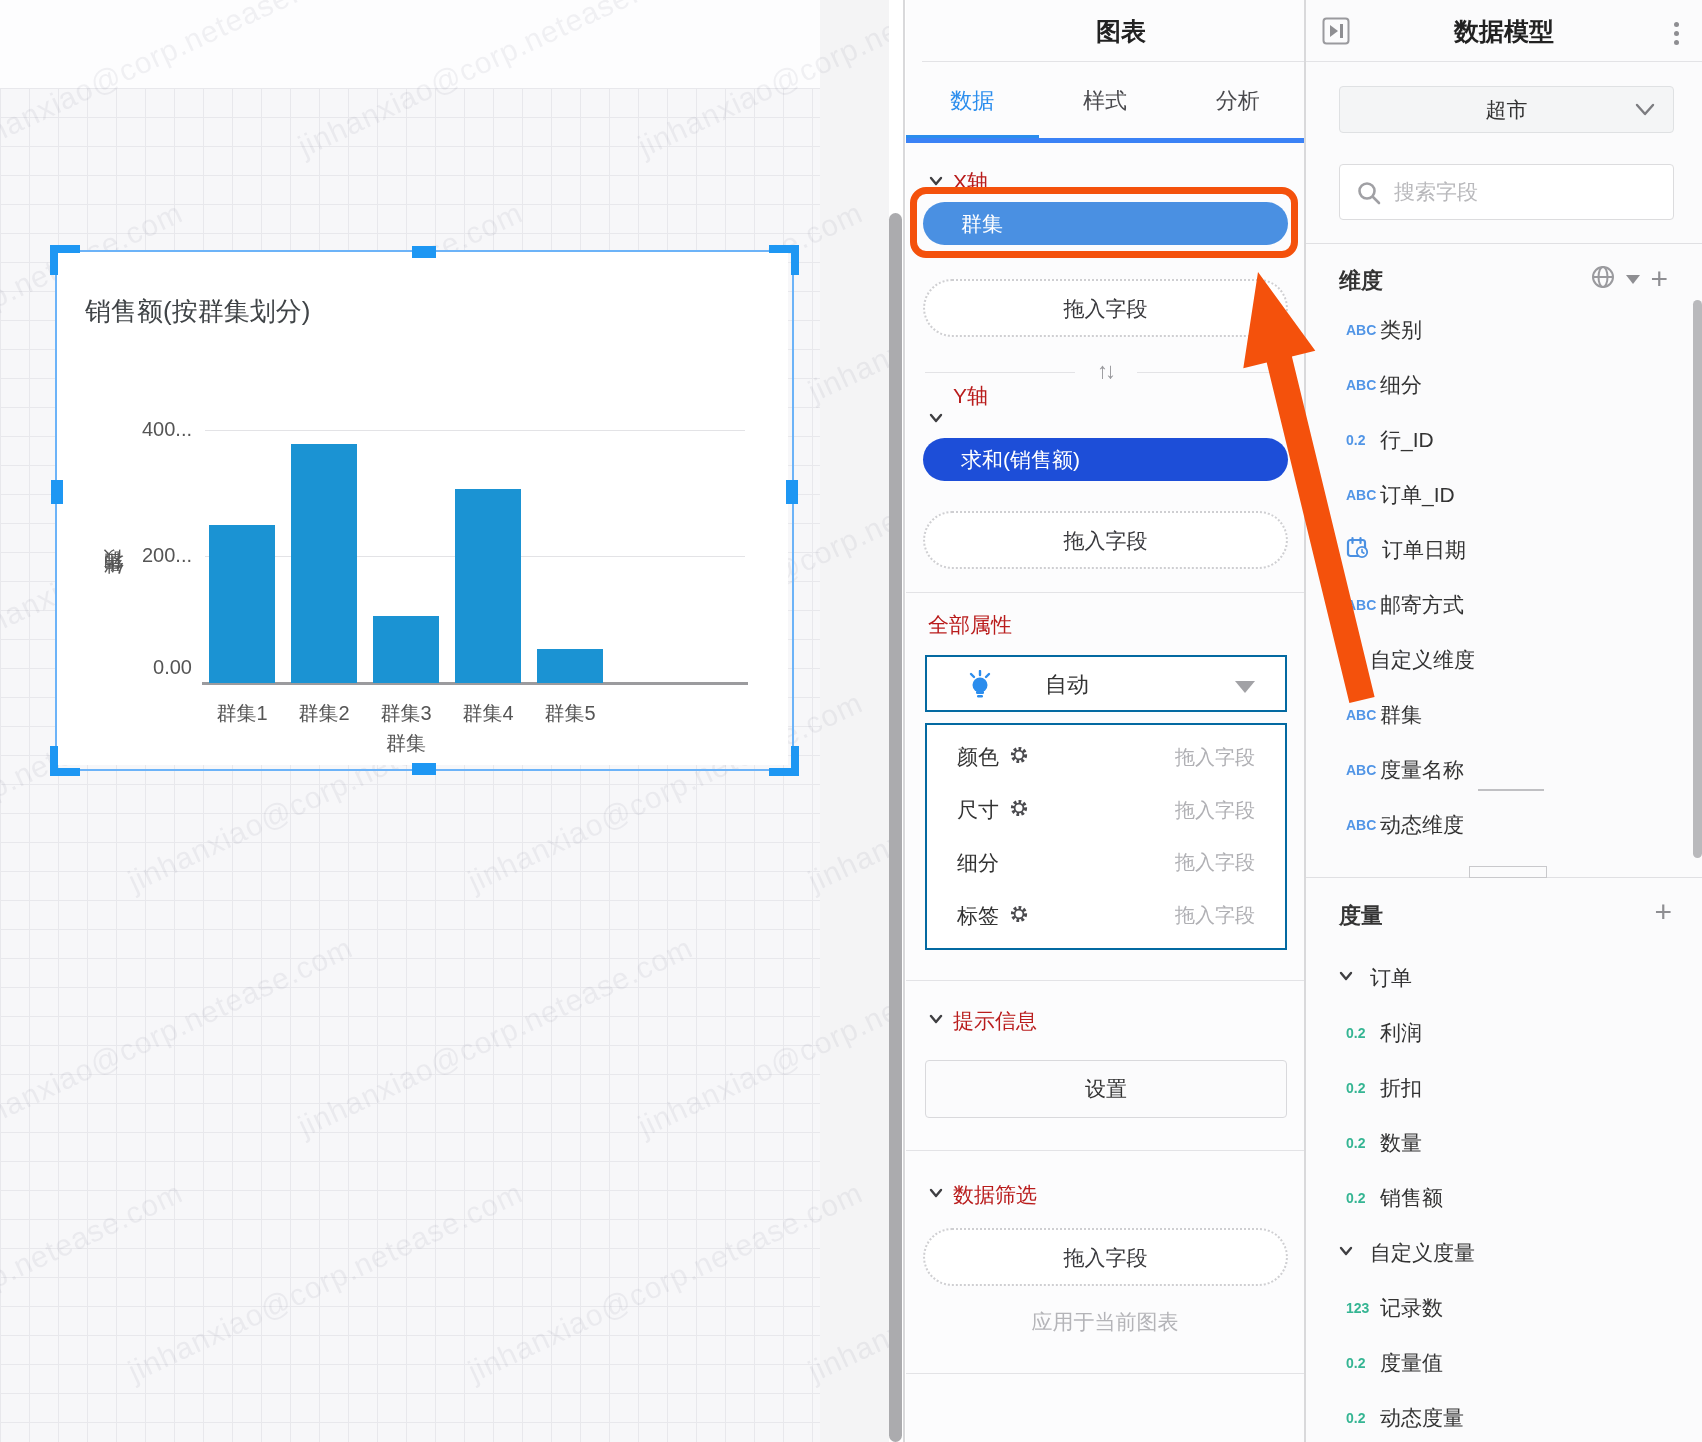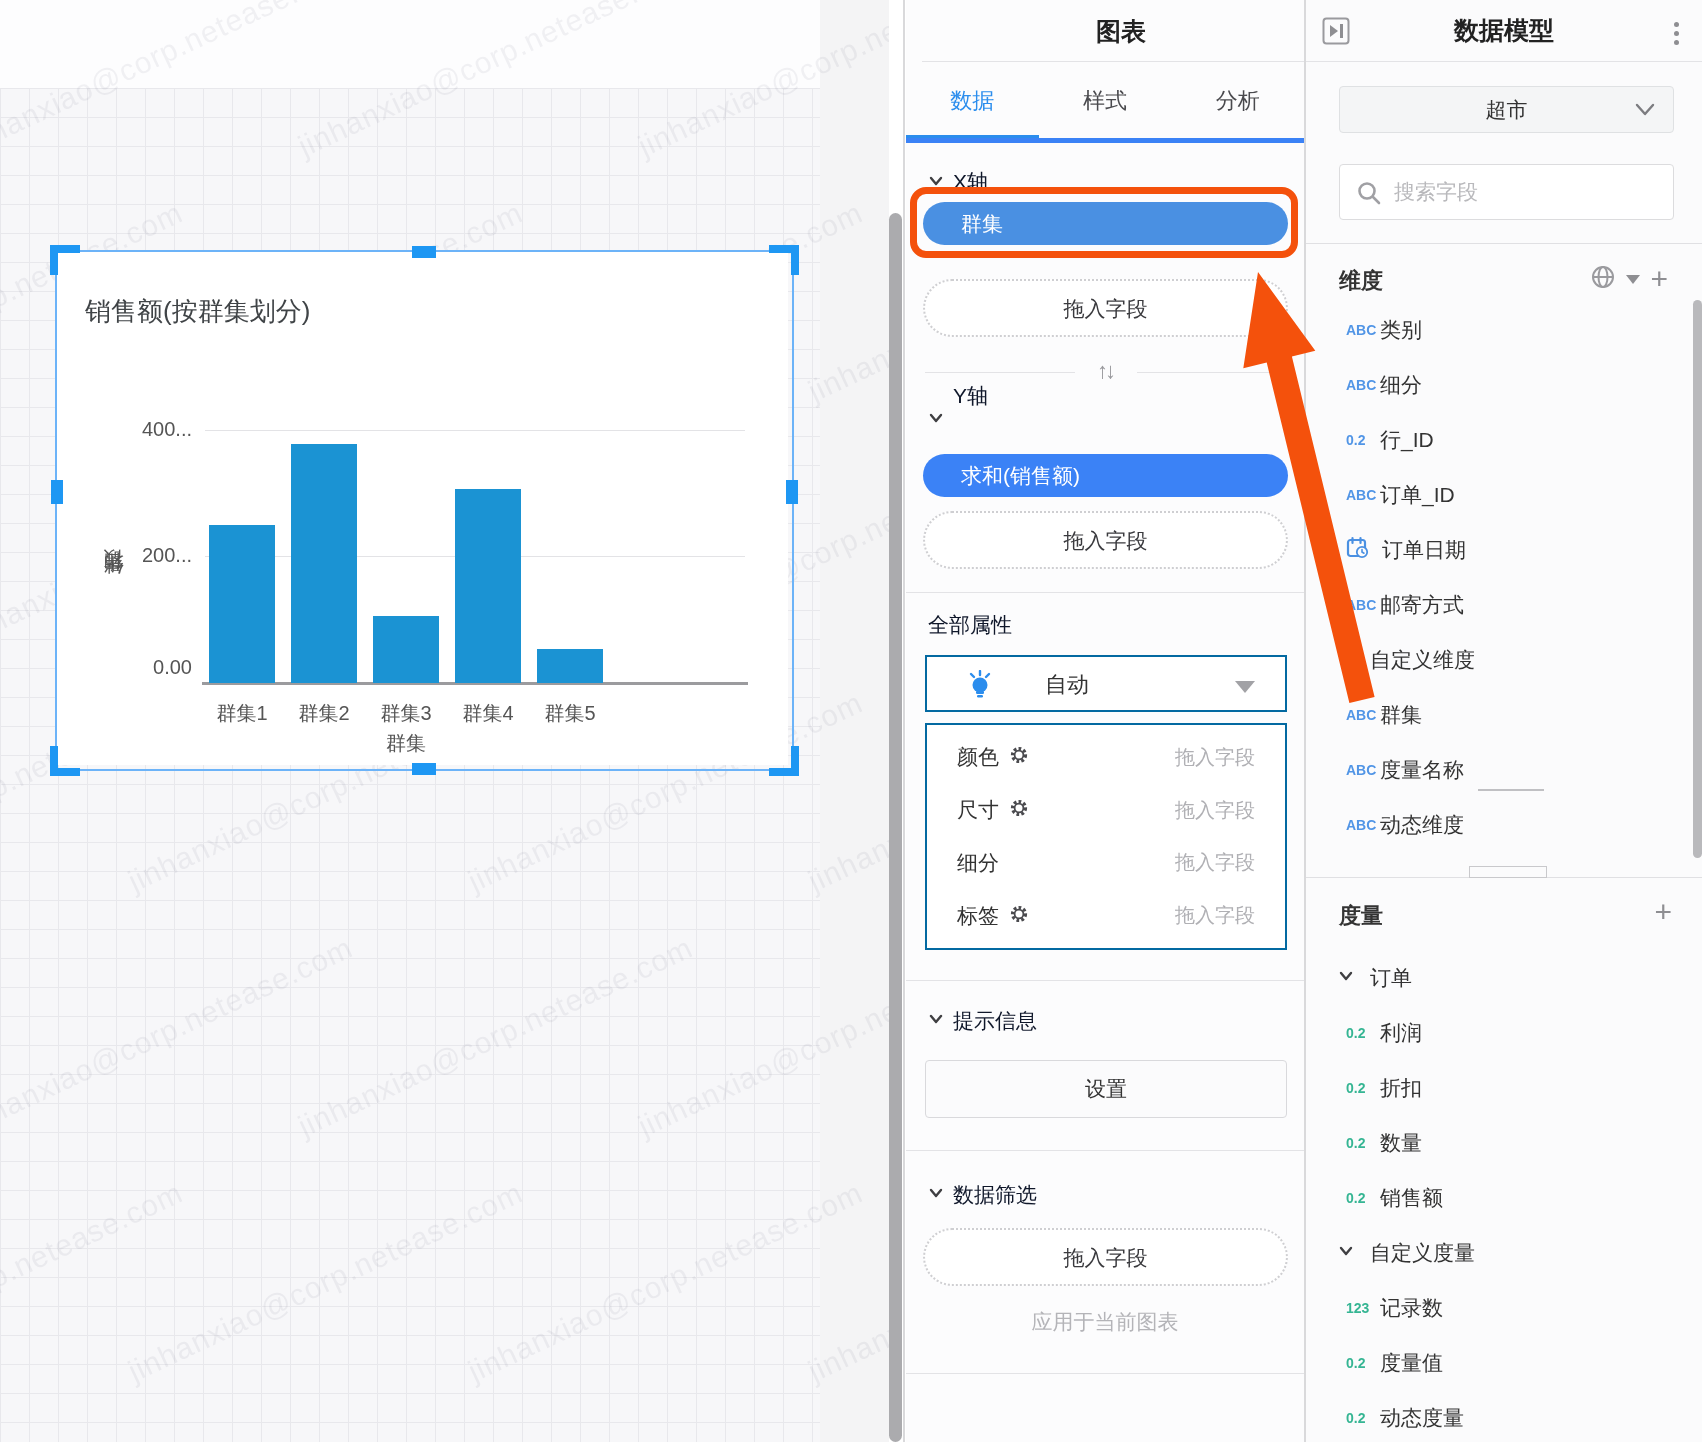--- a/index.html
+++ b/index.html
@@ -33,21 +33,21 @@
       border:2px solid #6cb3f8;pointer-events:none;}
   .handle{position:absolute;background:#1e97f3;}
   .bracket{position:absolute;background:#1e97f3;}
   
   #chart-panel{position:absolute;left:906px;top:0;width:398px;height:1442px;background:#fcfcfd;}
   #chart-panel .panel-header{position:absolute;left:16px;top:0;width:100%;height:62px;line-height:62px;
       text-align:center;font-size:25px;font-weight:bold;color:#222;border-bottom:1px solid #e3e3e6;box-sizing:border-box;}
   #tabs{position:absolute;left:0;top:62px;width:100%;height:81px;display:flex;border-bottom:5px solid #3b82f6;box-sizing:border-box;}
   .tab{flex:1;text-align:center;line-height:78px;font-size:22px;color:#4a4a4e;cursor:pointer;box-sizing:border-box;}
   .tab.active{color:#2b8ded;border-bottom:3px solid #2b8ded;}
-  .section-label{position:absolute;font-size:21px;color:#0f172a;}
+  .section-label{position:absolute;font-size:21px;color:#b91c1c;}
   .sec-chevron{position:absolute;width:16px;height:16px;}
   .pill{position:absolute;left:17px;width:365px;height:43px;border-radius:22px;color:#fff;
         font-size:21px;line-height:43px;padding-left:38px;box-sizing:border-box;}
   .drop-pill{position:absolute;left:17px;width:365px;height:58px;border:2px dotted #cfcfd2;border-radius:30px;
         background:#fff;text-align:center;line-height:56px;font-size:21px;color:#3a3a3e;box-sizing:border-box;}
   .hdivider{position:absolute;left:0;width:100%;height:1px;background:#e3e3e6;}
   .box{position:absolute;left:19px;width:362px;background:#fff;border:2px solid #0369a1;box-sizing:border-box;}
   #auto-box{top:655px;height:57px;}
   #auto-box .bulb{position:absolute;left:38px;top:13px;}
   #auto-box .auto-label{position:absolute;left:118px;top:0;line-height:55px;font-size:22px;color:#333;}
@@ -65,21 +65,21 @@
       box-sizing:border-box;cursor:pointer;}
   #filter-hint{position:absolute;left:0;top:1308px;width:100%;text-align:center;font-size:21px;color:#b4b4b8;}
   
   #red-rect{position:absolute;left:910px;top:187px;width:388px;height:71px;border:7px solid #f4510c;
       border-radius:16px;box-sizing:border-box;pointer-events:none;z-index:30;}
   #arrow-svg{position:absolute;left:0;top:0;width:1702px;height:1442px;pointer-events:none;z-index:31;}
   
   #model-panel{position:absolute;left:1304px;top:0;width:398px;height:1442px;background:#fbfbfc;
       border-left:2px solid #d9d9db;box-sizing:border-box;}
   #model-panel .panel-header{position:absolute;left:0;top:0;width:100%;height:62px;line-height:62px;
-      text-align:center;font-size:25px;font-weight:bold;color:#222;border-bottom:1px solid #e3e3e6;box-sizing:border-box;font-family:Liberation Serif, serif;}
+      text-align:center;font-size:25px;font-weight:bold;color:#222;border-bottom:1px solid #e3e3e6;box-sizing:border-box;}
   #collapse-btn{position:absolute;left:16px;top:17px;width:28px;height:28px;cursor:pointer;}
   #kebab{position:absolute;right:16px;top:18px;width:20px;height:28px;cursor:pointer;text-align:center;}
   #kebab .dot{width:5px;height:5px;border-radius:50%;background:#8e8e92;margin:4px auto;}
   #dataset-select{position:absolute;left:33px;top:86px;width:335px;height:47px;background:#f4f5f6;
       border:1px solid #dfe1e3;border-radius:4px;text-align:center;line-height:45px;font-size:21px;color:#333;
       box-sizing:border-box;cursor:pointer;}
   #dataset-select svg{position:absolute;right:18px;top:16px;}
   #search-box{position:absolute;left:33px;top:164px;width:335px;height:56px;background:#fff;
       border:1px solid #dcdcde;border-radius:4px;box-sizing:border-box;}
   #search-box input{position:absolute;left:52px;top:4px;width:260px;height:44px;border:none;outline:none;
@@ -201,21 +201,21 @@
     <div id="swap-divider">
       <div class="line" style="left:0"></div>
       <div class="line" style="right:0"></div>
       <div id="swap-icon">↑↓</div>
     </div>
 
     <svg class="sec-chevron" style="left:22px;top:410px" width="16" height="16" viewBox="0 0 16 16">
         <polyline points="3,5 8,11 13,5" fill="none" stroke="#3f3f42" stroke-width="2.4" stroke-linecap="round" stroke-linejoin="round"></polyline>
       </svg>
     <div class="section-label" style="left:47px;top:382px">Y轴</div>
-    <div class="pill" style="top:454px;background:#3b82f6">求和(销售额)</div>
+    <div class="pill" style="top:438px;background:#1d4ed8">求和(销售额)</div>
     <div class="drop-pill" style="top:511px">拖入字段</div>
 
     <div class="hdivider" style="top:592px"></div>
 
     <div class="section-label" style="left:22px;top:611px">全部属性</div>
     <div class="box" id="auto-box">
       <span class="bulb">
         <svg width="30" height="30" viewBox="0 0 30 30">
             <g stroke="#2b8ded" stroke-width="2.4" stroke-linecap="round">
               <line x1="15" y1="1" x2="15" y2="5"></line>

